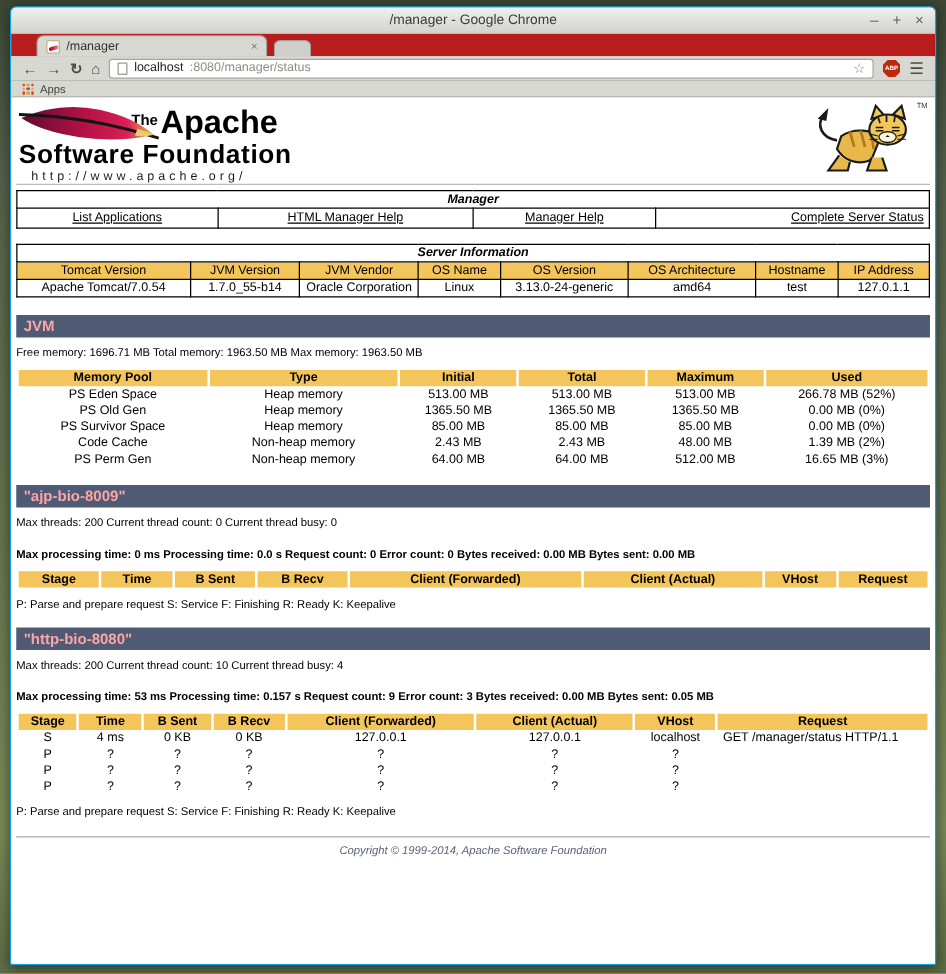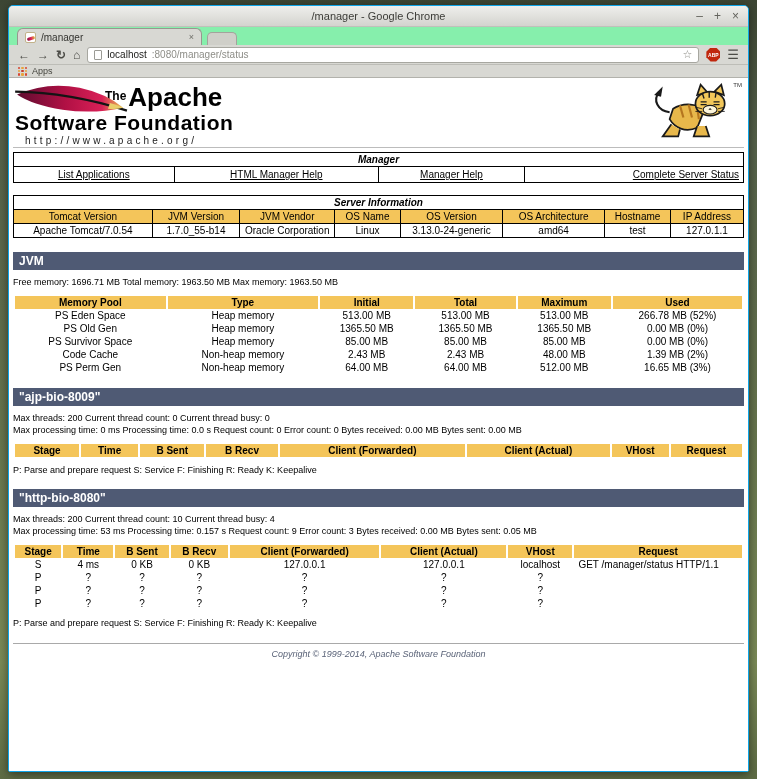--- a/index.html
+++ b/index.html
@@ -16,21 +16,21 @@
     box-shadow:0 2px 10px rgba(0,0,0,.5);
     display:flex; flex-direction:column;
   }
   .titlebar {
     height:21px; line-height:21px; background:linear-gradient(#efefec,#d3d3ce);
     border-radius:4px 4px 0 0; border-bottom:1px solid #c0c0ba;
     text-align:center; font-size:11px; color:#3c3c38; position:relative; flex:0 0 auto;
   }
   .win-controls { position:absolute; right:9px; top:0; display:flex; gap:11px; }
   .win-btn { color:#63635d; font-size:12px; line-height:21px; cursor:default; }
-  .tabstrip { height:18px; background:#86efac; display:flex; align-items:flex-end; padding-left:8px; flex:0 0 auto; }
+  .tabstrip { height:18px; background:#b91c1c; display:flex; align-items:flex-end; padding-left:20px; flex:0 0 auto; }
   .tab {
     width:185px; height:17px; background:#d8d8d3; border:1px solid #97978f; border-bottom:none;
     border-radius:6px 6px 0 0; display:flex; align-items:center; gap:5px; padding:0 7px; font-size:10px; color:#33332f;
   }
   .favicon { width:11px; height:11px; background:#fff; border:1px solid #c2b28a; border-radius:2px; position:relative; flex:0 0 auto; }
   .favicon i { position:absolute; left:1px; top:4px; width:8px; height:3px; background:linear-gradient(90deg,#8c1240,#d8215a,#e3b93c); border-radius:2px; transform:rotate(-18deg); }
   .tab-label { flex:1; overflow:hidden; white-space:nowrap; }
   .tab-close { color:#6e6e68; font-size:9px; }
   .newtab-stub { width:30px; height:13px; margin-left:5px; background:#cfcfc9; border:1px solid #a3a39c; border-bottom:none; border-radius:5px 5px 0 0; }
   .toolbar { height:20px; background:#d8d8d3; display:flex; align-items:center; gap:7px; padding:0 9px; border-bottom:1px solid #bdbdb7; flex:0 0 auto; }
@@ -66,23 +66,23 @@
   .page-title { text-align:center; font-size:15px; font-weight:bold; margin:11px 0 13px; }
   table { width:100%; font-size:10px; }
   .bordered { border-collapse:collapse; margin-top:4px; }
   .bordered th, .bordered td { border:1px solid #000; padding:1px 4px; height:14px; }
   .title-cell { background:#C79810; font-weight:bold; font-style:italic; text-align:left; }
   .hdr { background:#F4C55A; font-weight:normal; text-align:center; }
   .bordered td { text-align:center; background:#fff; }
   .links-row td { height:16px; }
   .links-row a { color:#000; }
   .al{text-align:center}.ar{text-align:right!important}
-  .section-bar { background:#4F5A74; color:#ffffff; font-weight:bold; font-size:12px; padding:2px 6px; margin-top:14px; }
+  .section-bar { background:#4F5A74; color:#fca5a5; font-weight:bold; font-size:12px; padding:2px 6px; margin-top:14px; }
   .stat-line { font-size:9px; margin-top:7px; line-height:11px; }
-  .stat-line + .stat-line { margin-top:1px; }
+  .stat-line + .stat-line { margin-top:14px;font-weight:bold; }
   .flat { border-collapse:separate; border-spacing:2px 0; margin-top:8px; }
   .flat th { background:#F4C55A; font-weight:bold; text-align:center; padding:1px 2px; height:13px; }
   .flat td { text-align:center; padding:0 2px; height:13px; }
   .req-table td:last-child { text-align:left; padding-left:4px; }
   .legend { font-size:9px; margin-top:8px; }
   .footer-rule { border:none; border-top:1px solid #a9a9a9; margin:15px 0 5px; }
   .footer { text-align:center; font-style:italic; font-size:9px; color:#5a6378; }
 </style>
 </head>
 <body>

